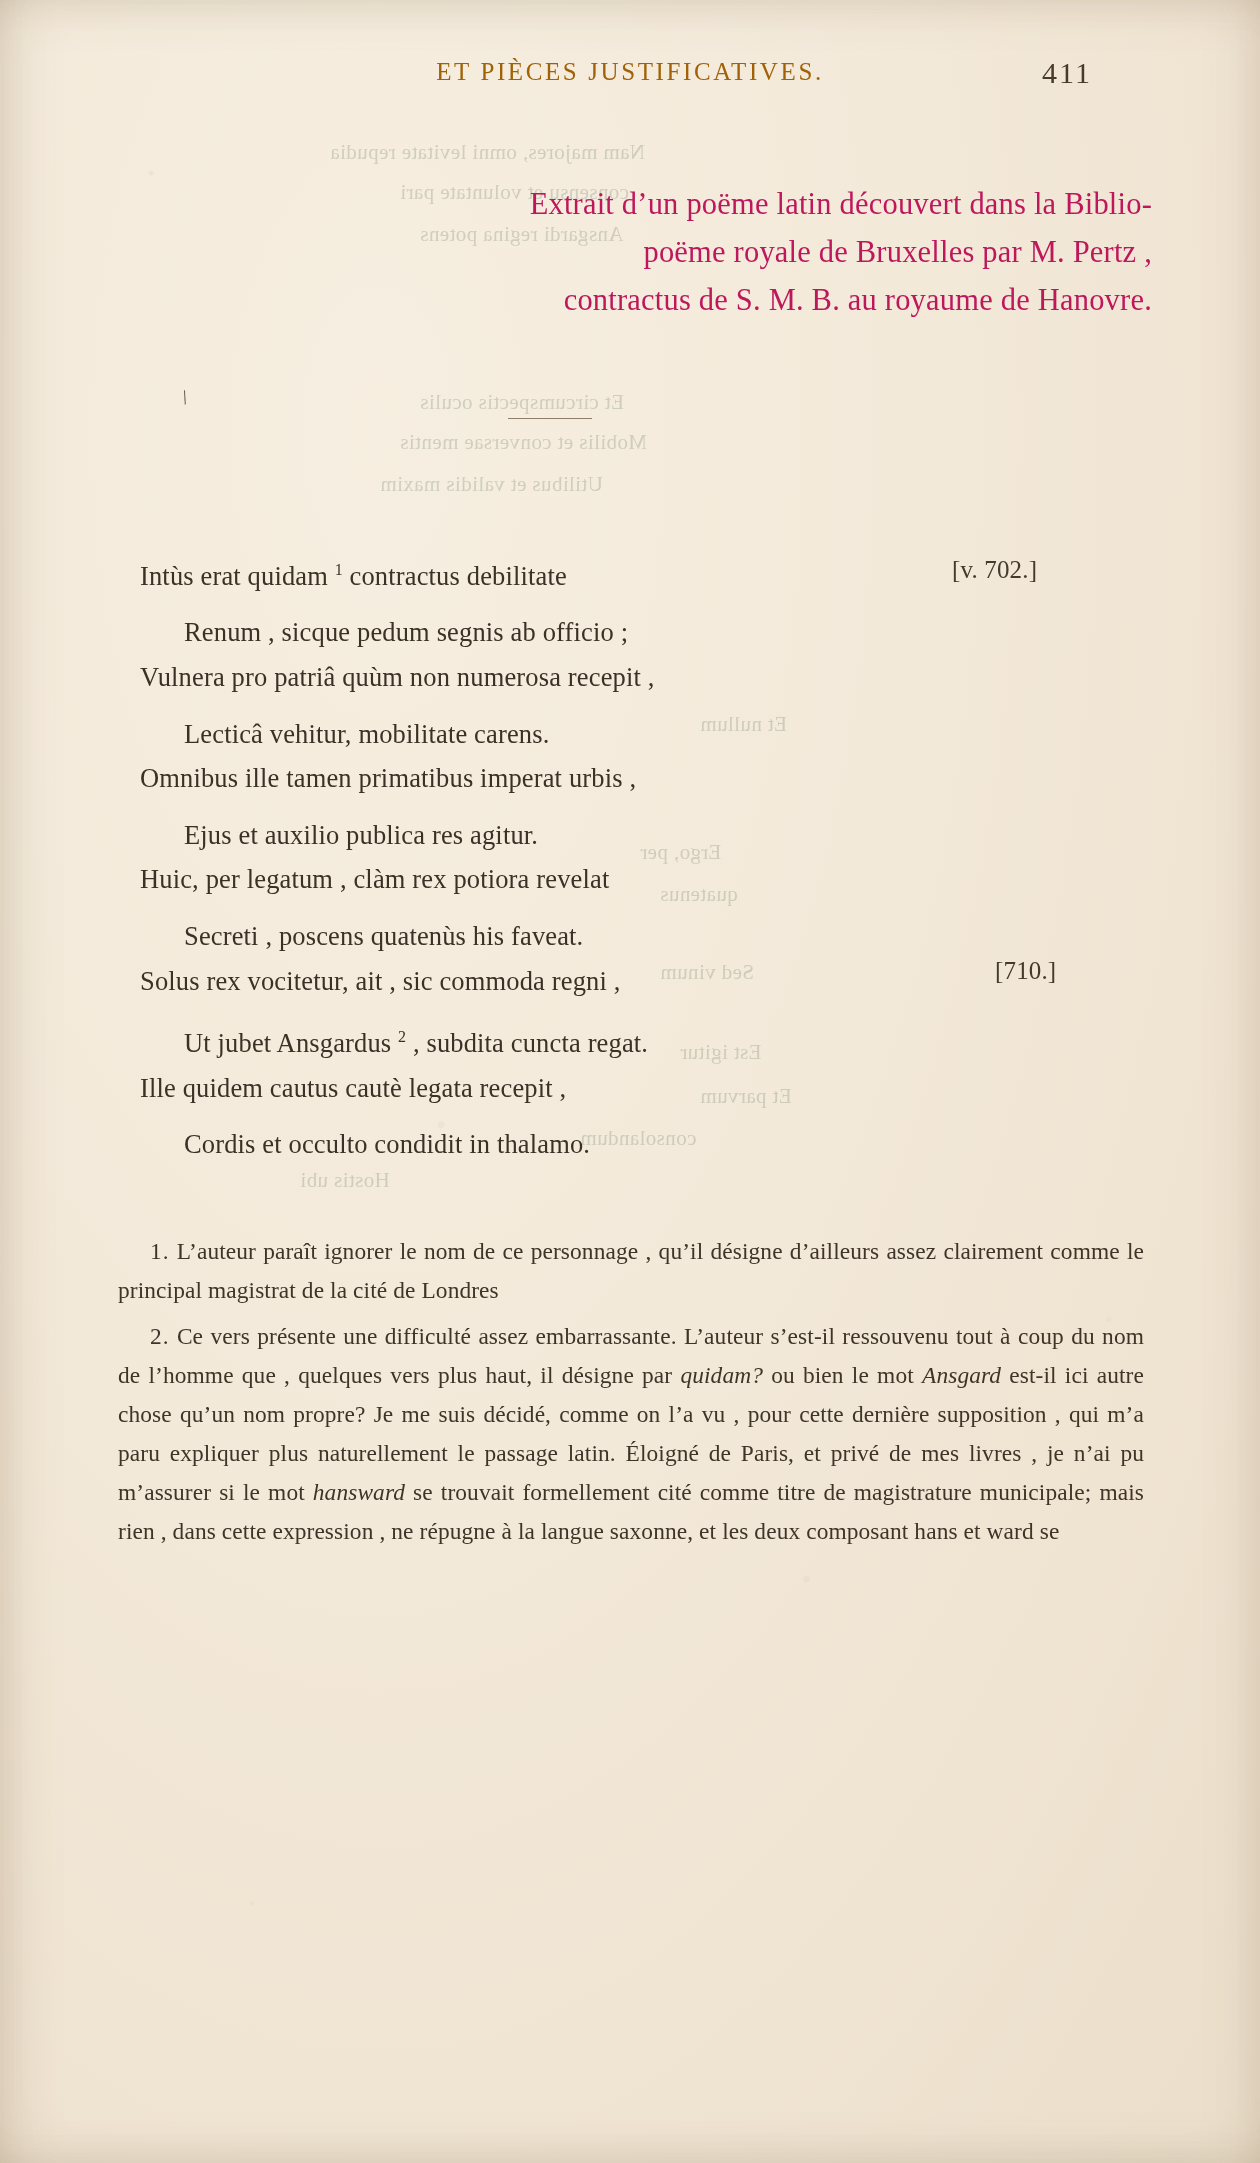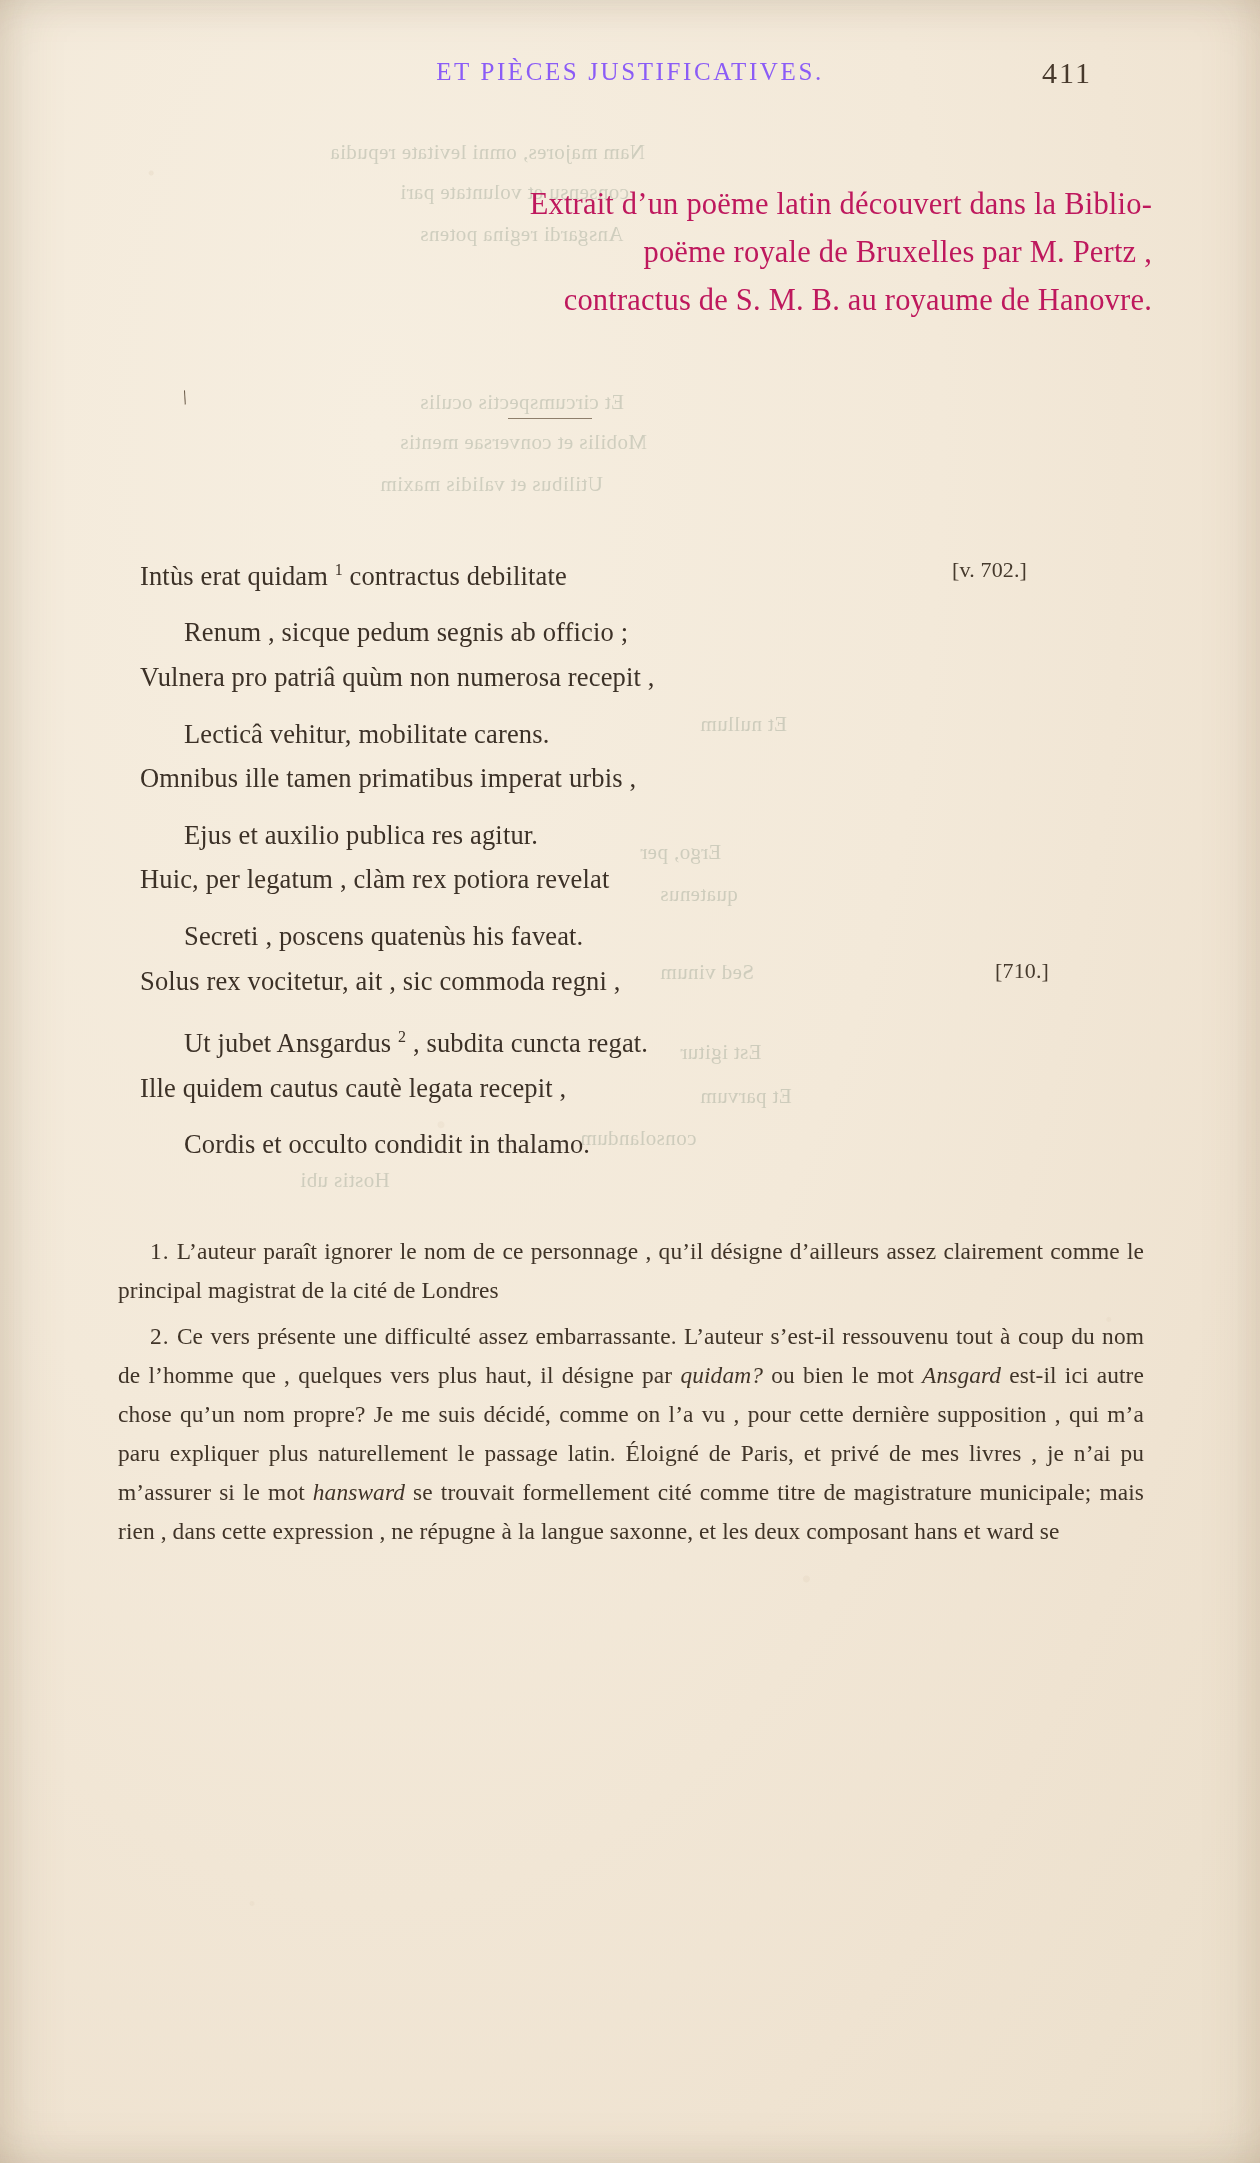--- a/index.html
+++ b/index.html
@@ -70,21 +70,21 @@
   .runhead {
     position: absolute;
     left: 0;
     top: 58px;
     width: 1260px;
     text-align: center;
   }
   .runhead .rh-text {
     font-size: 25px;
     letter-spacing: 2.6px;
-    color: #8b5cf6;
+    color: #a16207;
     font-variant: small-caps;
     text-transform: uppercase;
   }
   .folio {
     position: absolute;
     right: 168px;
     top: 56px;
     font-size: 30px;
     letter-spacing: 2px;
     color: #47392c;
@@ -144,21 +144,21 @@
     padding-left: 44px;
     margin-top: 12px;
   }
   .verse sup {
     font-size: 16px;
     vertical-align: super;
     letter-spacing: 0;
   }
   .vref {
     position: absolute;
-    font-size: 22px;
+    font-size: 25px;
     color: #463a2d;
     white-space: nowrap;
   }
   .vref-1 { left: 812px; top: 0px; }
   .vref-2 { left: 855px; top: 401px; }
 
   
   .notes {
     position: absolute;
     left: 118px;

